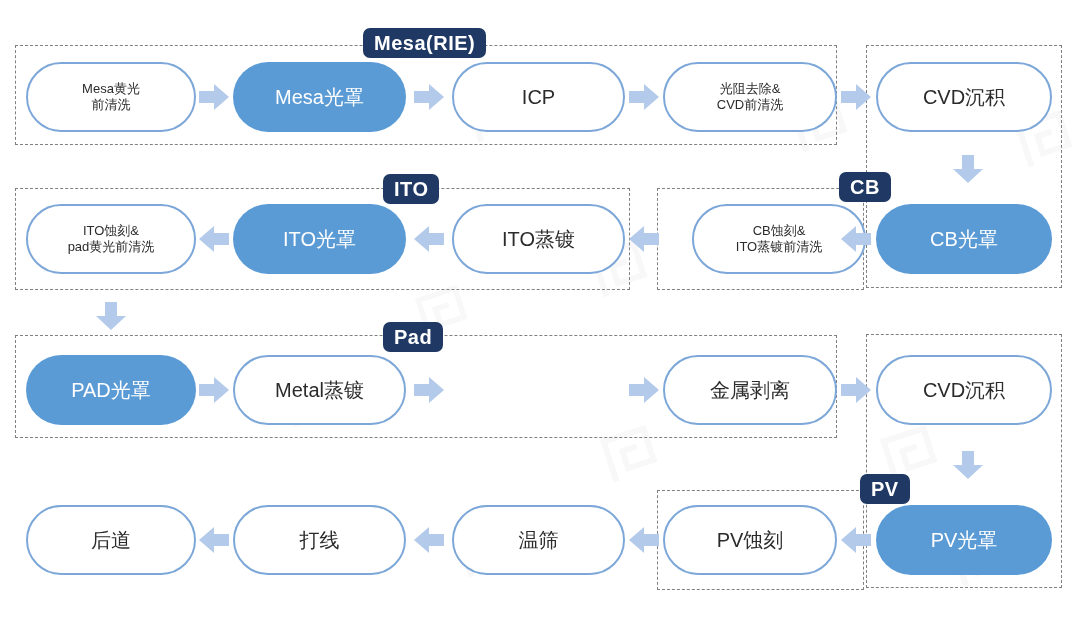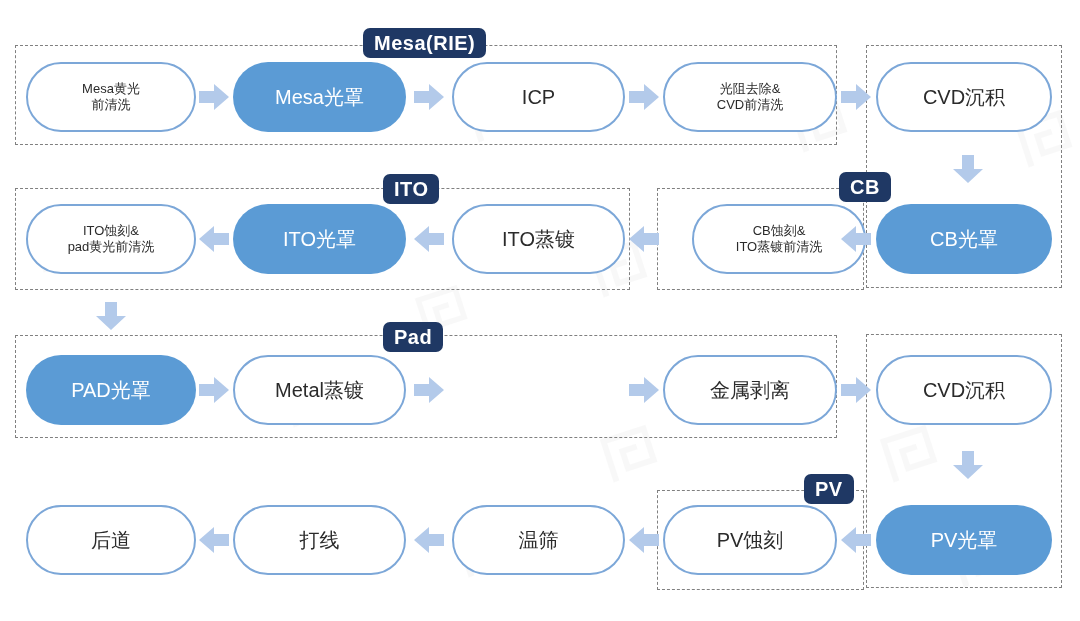--- a/index.html
+++ b/index.html
@@ -89,21 +89,21 @@
   <div class="group" style="left:15px;top:188px;width:615px;height:102px"></div>
   <div class="group" style="left:657px;top:188px;width:207px;height:102px"></div>
   <div class="group" style="left:15px;top:335px;width:822px;height:103px"></div>
   <div class="group" style="left:866px;top:334px;width:196px;height:254px"></div>
   <div class="group" style="left:657px;top:490px;width:207px;height:100px"></div>
 
   <div class="glabel" style="left:363px;top:28px">Mesa(RIE)</div>
   <div class="glabel" style="left:383px;top:174px">ITO</div>
   <div class="glabel" style="left:839px;top:172px">CB</div>
   <div class="glabel" style="left:383px;top:322px">Pad</div>
-  <div class="glabel" style="left:804px;top:474px">PV</div>
+  <div class="glabel" style="left:860px;top:474px">PV</div>
 
   <div class="node two" style="left:26px;top:62px;width:170px">
     <span class="ln">Mesa黄光</span>
     <span class="ln">前清洗</span>
   </div>
   <div class="node hl" style="left:233px;top:62px;width:173px">
     <span class="ln">Mesa光罩</span>
   </div>
   <div class="node" style="left:452px;top:62px;width:173px">
     <span class="ln">ICP</span>

